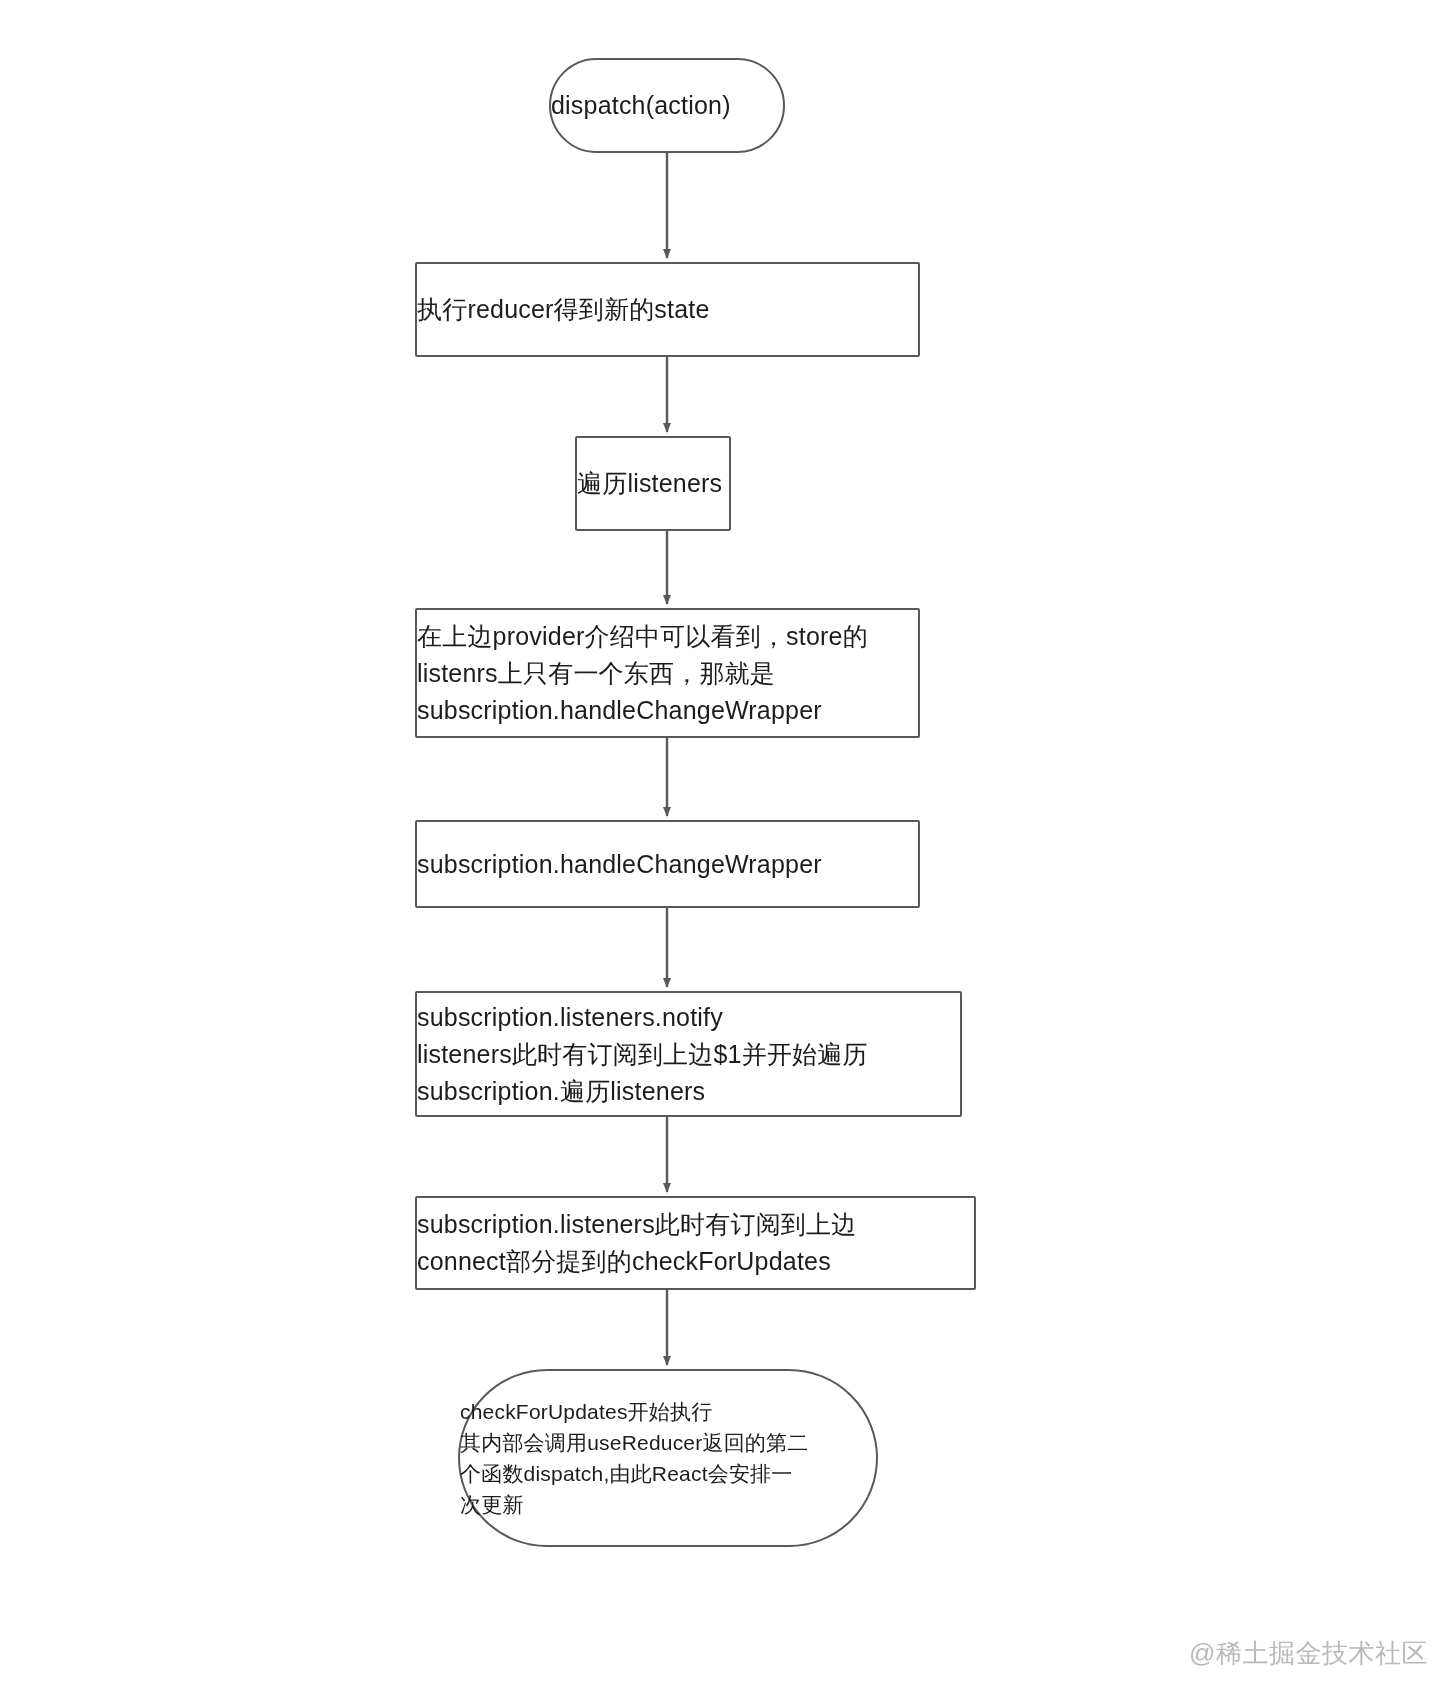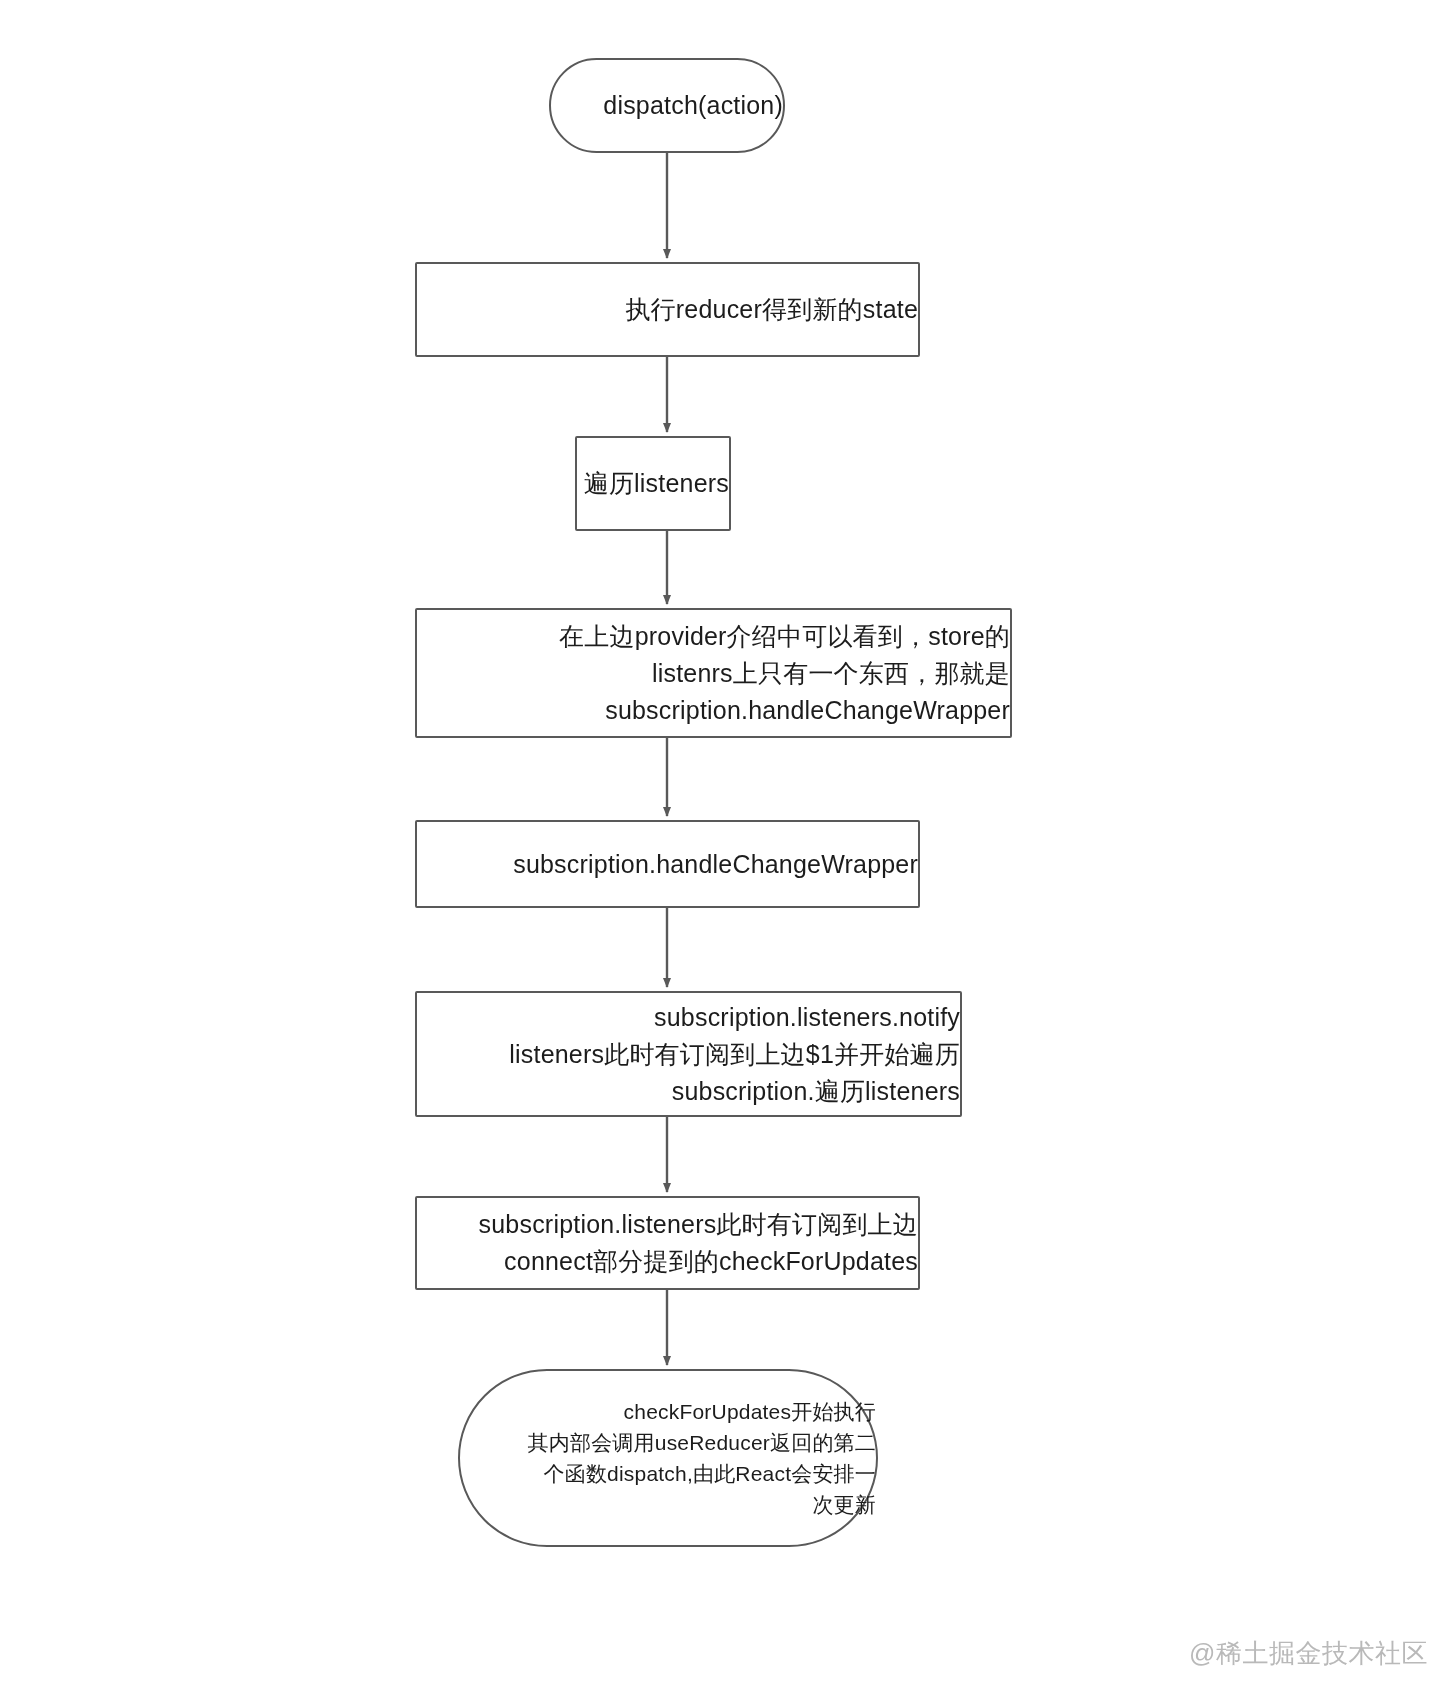--- a/index.html
+++ b/index.html
@@ -30,21 +30,21 @@
     height: 1693px;
     pointer-events: none;
   }
   .node {
     position: absolute;
     box-sizing: border-box;
     border: 2.2px solid #595959;
     background: #ffffff;
     display: flex;
     flex-direction: column;
-    align-items: flex-end;
+    align-items: flex-start;
     justify-content: center;
     text-align: center;
     color: #1c1c1c;
     font-size: 25px;
     line-height: 1.48;
     letter-spacing: 0.2px;
   }
   .node.stadium {
     border-radius: 999px;
   }
@@ -52,24 +52,24 @@
     border-radius: 2px;
   }
   .node-line {
     display: block;
     white-space: nowrap;
   }
   
   #node-dispatch      { left: 549px;  top: 58px;   width: 236px; height: 95px;  }
   #node-current-reducer { left: 415px; top: 262px; width: 505px; height: 95px;  }
   #node-iterate-listeners { left: 575px; top: 436px; width: 156px; height: 95px; }
-  #node-provider-note { left: 415px;  top: 608px;  width: 597px; height: 130px; }
+  #node-provider-note { left: 415px;  top: 608px;  width: 505px; height: 130px; }
   #node-handle-change-wrapper { left: 415px; top: 820px; width: 505px; height: 88px; }
   #node-listeners-notify { left: 415px; top: 991px; width: 547px; height: 126px; }
-  #node-listeners-subscribed { left: 415px; top: 1196px; width: 505px; height: 94px; }
+  #node-listeners-subscribed { left: 415px; top: 1196px; width: 561px; height: 94px; }
   #node-check-for-updates { left: 458px; top: 1369px; width: 420px; height: 178px; }
   #node-check-for-updates .node-line { font-size: 21px; }
 
   .watermark {
     position: absolute;
     right: 28px;
     bottom: 22px;
     font-size: 26px;
     color: #b9b9b9;
     letter-spacing: 0.5px;

